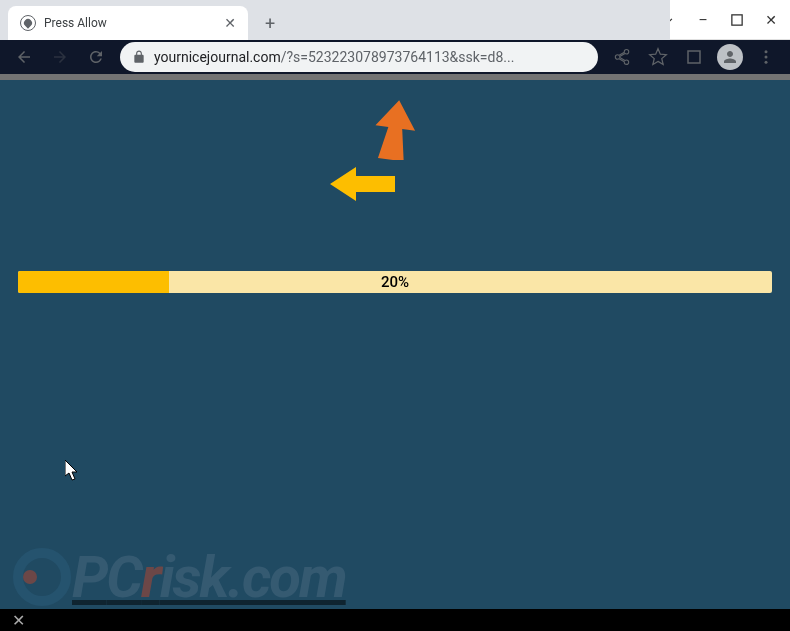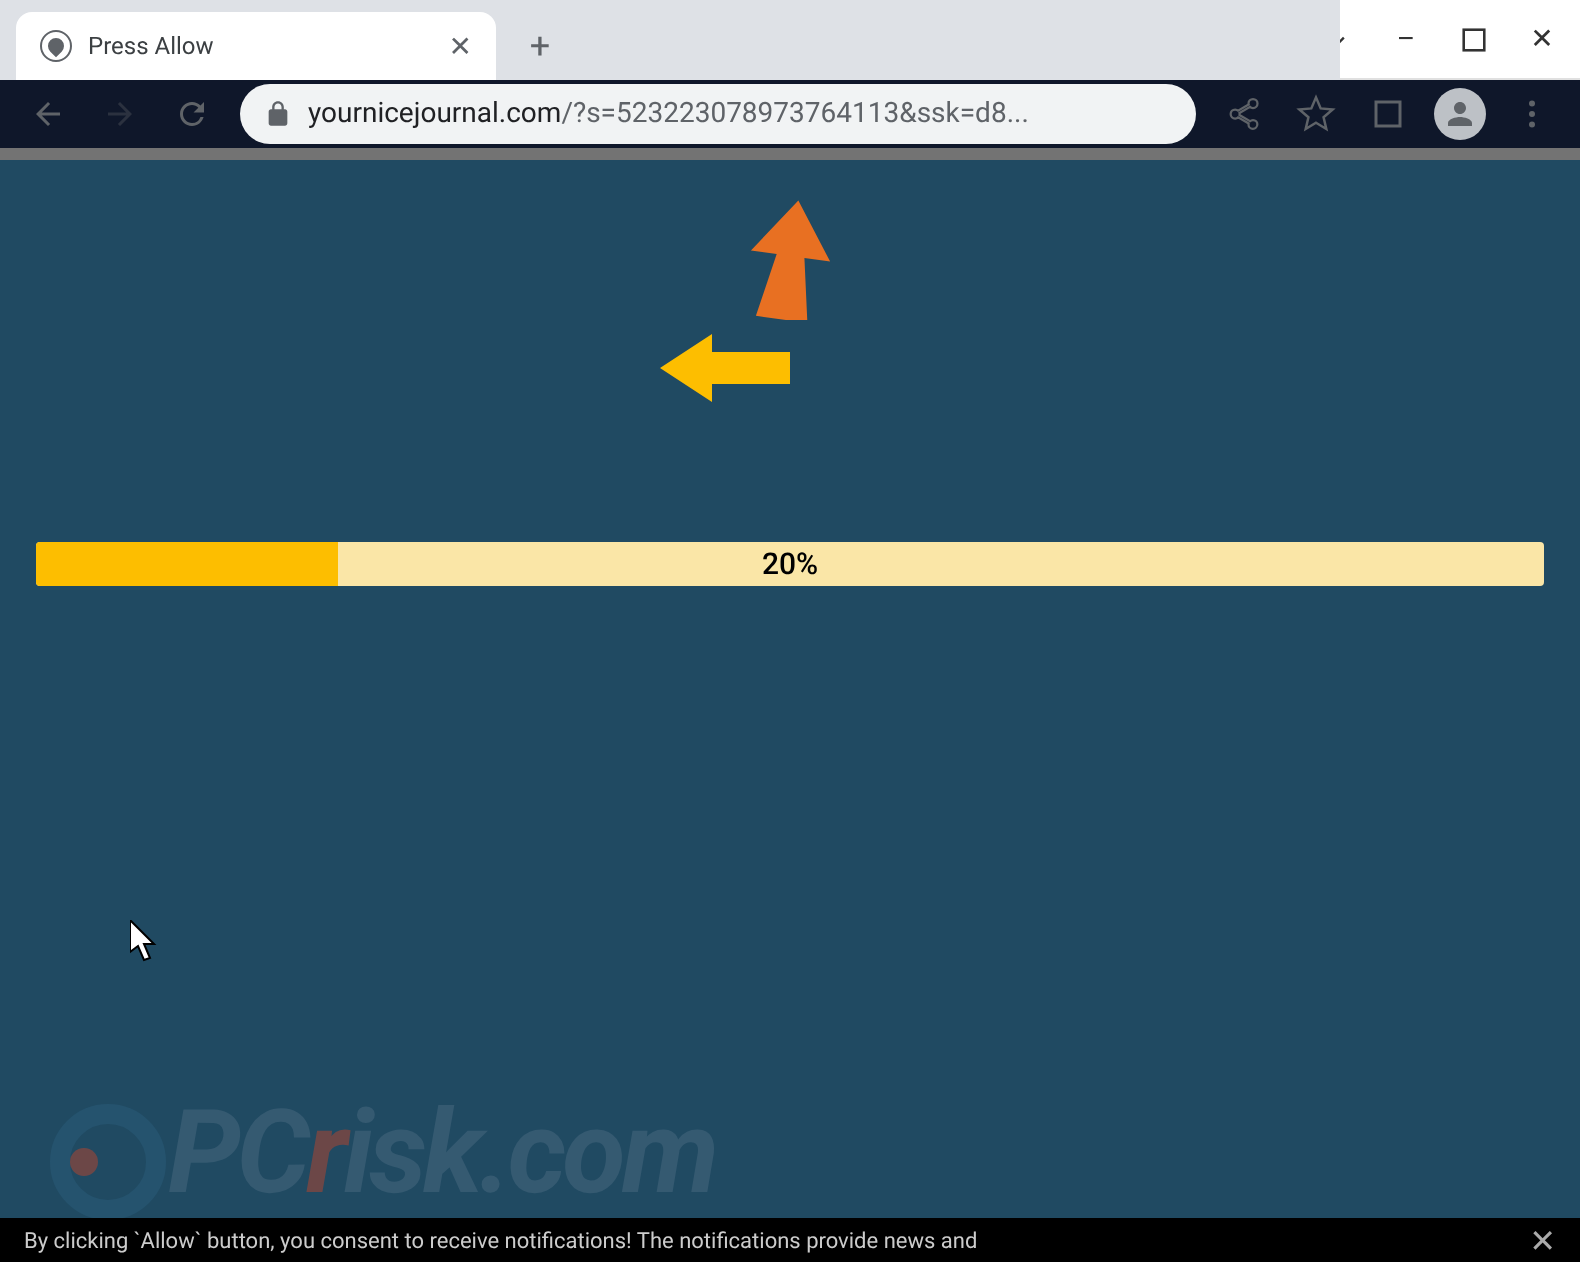--- a/index.html
+++ b/index.html
@@ -33,21 +33,21 @@
 
 .content { position: absolute; top: 80px; left: 0; right: 0; bottom: 0; background: #204a62; overflow: hidden; }
 .progress-container { position: absolute; top: 191px; left: 18px; right: 18px; height: 22px; background: #fae6a7; border-radius: 2px; overflow: hidden; }
 .progress-fill { position: absolute; left: 0; top: 0; bottom: 0; width: 20%; background: #fdbe00; }
 .progress-text { position: absolute; left: 0; right: 0; top: 0; bottom: 0; display: flex; align-items: center; justify-content: center; font-size: 15px; font-weight: 500; color: #000; }
 
 
 .cursor { position: absolute; top: 380px; left: 65px; }
 
 
-.watermark { position: absolute; bottom: 20px; left: 24px; right: 10px; display: flex; align-items: flex-end; opacity: 0.5; }
+.watermark { position: absolute; bottom: 20px; left: 12px; right: 10px; display: flex; align-items: center; opacity: 0.5; text-decoration: underline; }
 .watermark-text { font-size: 58px; font-weight: bold; font-style: italic; color: #4a6a80; letter-spacing: -2px; }
 .watermark-text .r { color: #b8452e; }
 
 
 .bottom-bar { position: absolute; bottom: 0; left: 0; right: 0; height: 22px; background: #000; display: flex; align-items: center; padding: 0 12px; }
 .bottom-text { font-size: 11px; color: #ccc; flex: 1; overflow: hidden; white-space: nowrap; }
 .bottom-close { color: #aaa; font-size: 16px; cursor: pointer; }
 </style>
 </head>
 <body>
@@ -150,16 +150,15 @@
 
   <div class="watermark">
     <svg width="60" height="60" viewBox="0 0 60 60">
       <circle cx="30" cy="30" r="24" fill="none" stroke="#2a5c7a" stroke-width="10"></circle>
       <circle cx="18" cy="30" r="7" fill="#b8452e"></circle>
     </svg>
     <span class="watermark-text"><span>P</span><span>C</span><span class="r">r</span><span>isk.com</span></span>
   </div>
 
   <div class="bottom-bar">
-    <span class="bottom-text">By clicking `Allow` button, you consent to receive notifications! The notifications provide news and</span>
     <span class="bottom-close">✕</span>
   </div>
 </div>
 
 </body></html>

